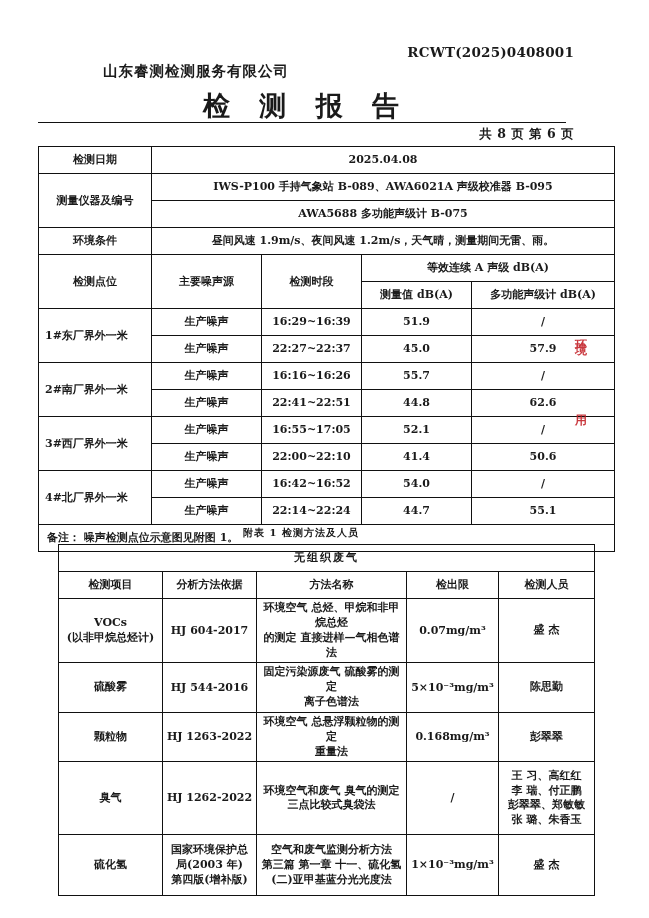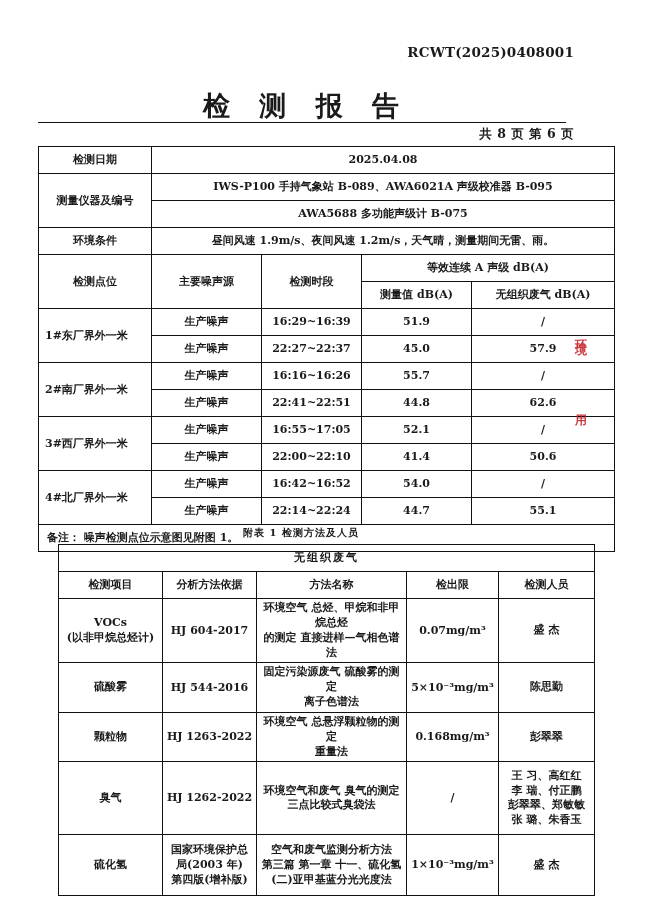--- a/index.html
+++ b/index.html
@@ -133,20 +133,21 @@
   #redmark-1{top:330px;}
   #redmark-2{top:405px;}
   .multi{white-space:pre-line;line-height:1.35;}
 </style>
 </head>
 <body>
 
 <div class="page">
 
   <div class="doc-no">RCWT(2025)0408001</div>
+  <div class="company">山东睿测检测服务有限公司</div>
   <div class="main-title">检 测 报 告</div>
   <div class="title-rule"></div>
 
   <div class="sub-row">
     <div class="page-count">共 8 页   第 6 页</div>
   </div>
 
   <table id="noise-table">
     <colgroup>
       <col style="width:113px">
@@ -172,21 +173,21 @@
         <td colspan="4">昼间风速 1.9m/s、夜间风速 1.2m/s，天气晴，测量期间无雷、雨。</td>
       </tr>
       <tr>
         <td rowspan="2">检测点位</td>
         <td rowspan="2">主要噪声源</td>
         <td rowspan="2">检测时段</td>
         <td colspan="2">等效连续 A 声级 dB(A)</td>
       </tr>
       <tr>
         <td>测量值 dB(A)</td>
-        <td>无组织废气 dB(A)</td>
+        <td>多功能声级计 dB(A)</td>
       </tr>
 
       <tr>
         <td rowspan="2" class="cell-left">1#东厂界外一米</td>
         <td>生产噪声</td>
         <td>16:29~16:39</td>
         <td>51.9</td>
         <td>/</td>
       </tr>
       <tr>

